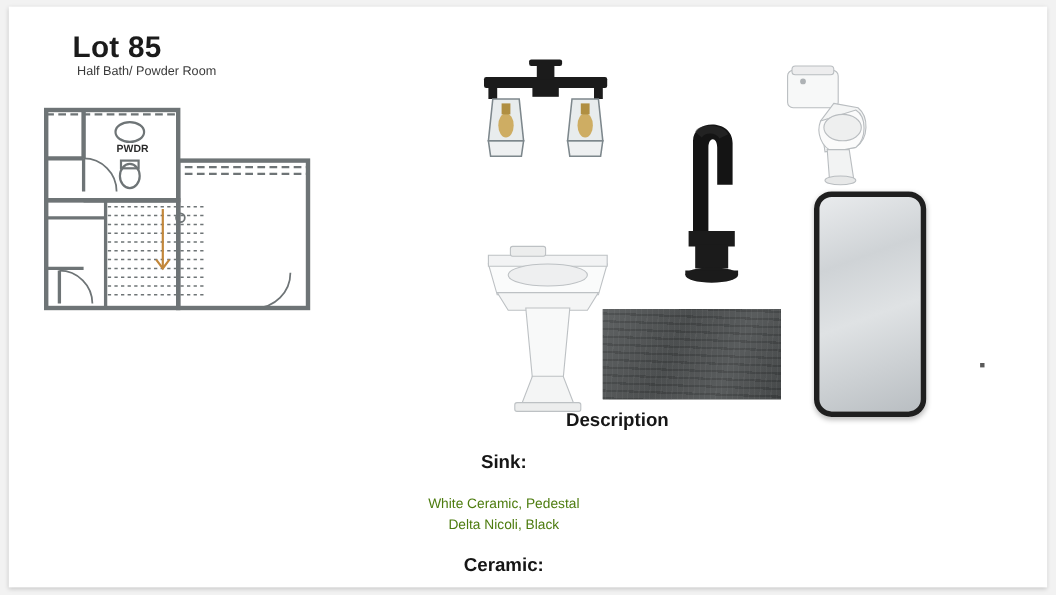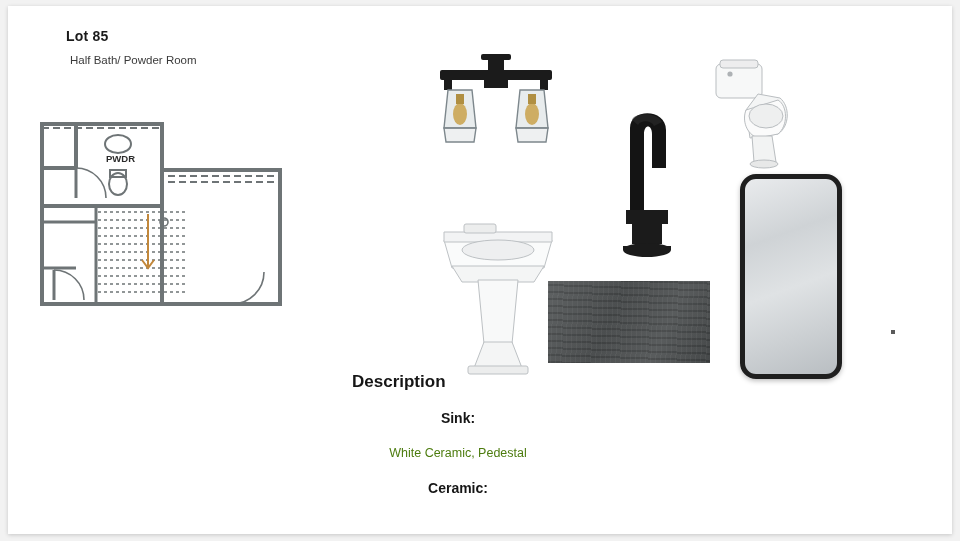--- a/index.html
+++ b/index.html
@@ -24,37 +24,37 @@
     overflow: hidden;
   }
 
   
   .title-block {
     position: absolute;
     left: 58px;
     top: 22px;
   }
   .lot-title {
-    font-size: 14px;
+    font-size: 27px;
     font-weight: bold;
     color: #1b1b1b;
     letter-spacing: 0.2px;
     margin: 0;
   }
   .lot-subtitle {
     font-size: 11.5px;
     color: #3a3a3a;
-    margin: 10px 0 0 4px;
+    margin: 0 0 0 4px;
   }
 
   
   .floorplan {
     position: absolute;
     left: 28px;
-    top: 112px;
+    top: 88px;
     width: 252px;
     height: 192px;
   }
   .floorplan svg { display: block; }
 
   
   .products {
     position: absolute;
     left: 330px;
     top: 30px;
@@ -104,25 +104,25 @@
     left: 300px;
     top: 366px;
     width: 300px;
     text-align: center;
   }
   .desc-heading {
     font-size: 17px;
     font-weight: bold;
     color: #161616;
     margin: 0 0 9px 0;
-    text-align: left;
+    text-align: right;
     padding-left: 44px;
   }
   .desc-label {
-    font-size: 14px;
+    font-size: 17px;
     font-weight: bold;
     color: #161616;
     margin: 16px;
     line-height: 1.45;
   }
   .desc-value {
     font-size: 12.5px;
     color: #4d7c0f;
     margin: 0 0 1px 0;
     line-height: 1.45;
@@ -266,17 +266,18 @@
 
     <div class="speck"></div>
   </div>
 
   <div class="description">
     <div class="desc-heading">Description</div>
 
     <div class="desc-label">Sink:</div>
     <div class="desc-value">White Ceramic, Pedestal</div>
 
+    <div class="desc-value">Delta Nicoli, Black</div>
 
     <div class="desc-label">Ceramic:</div>
   </div>
 
 </div>
 
 </body></html>

